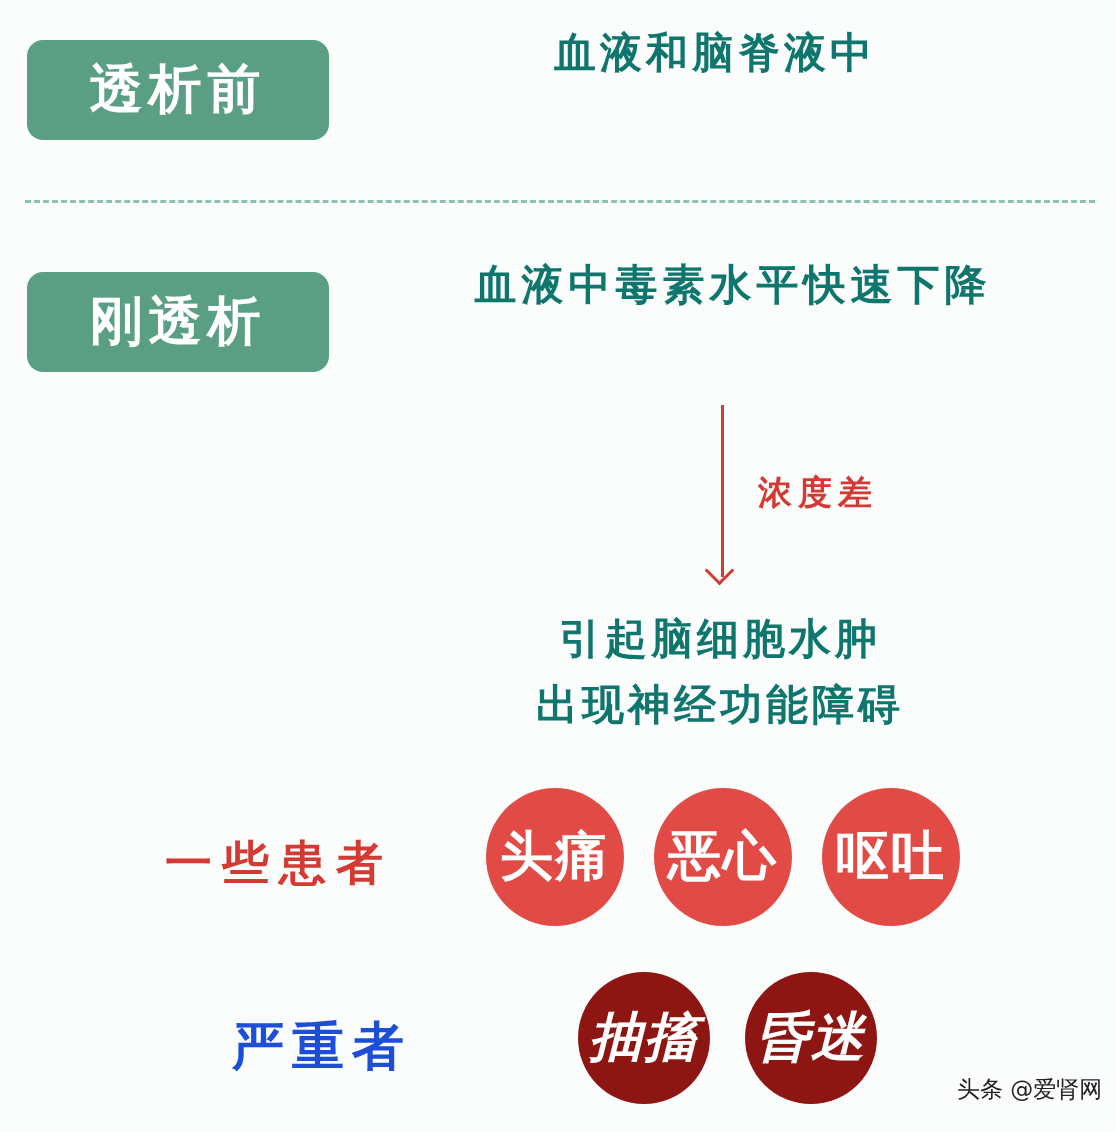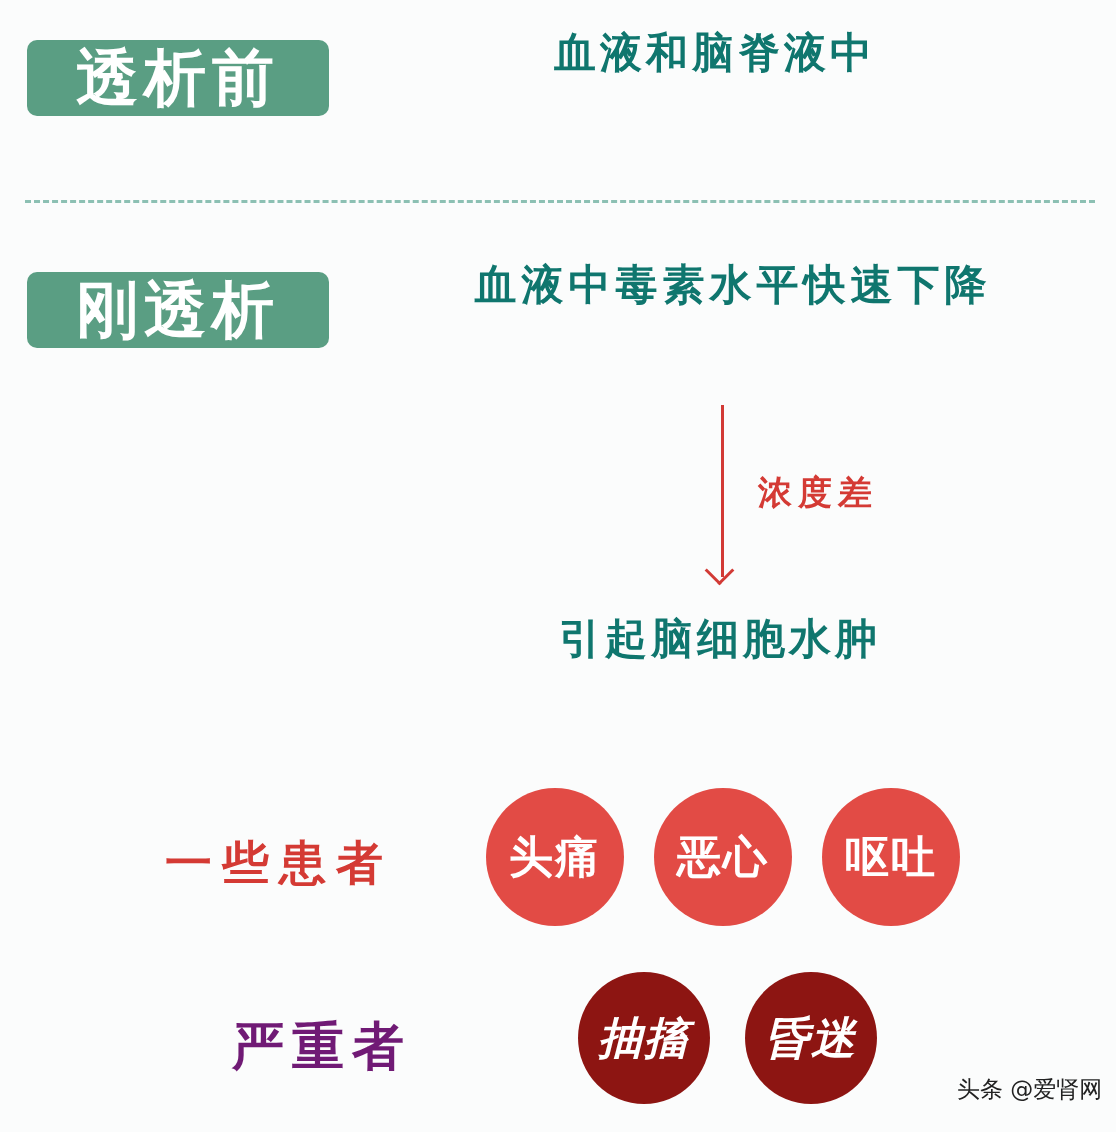--- a/index.html
+++ b/index.html
@@ -1,26 +1,26 @@
 <!DOCTYPE html>
 <html><head>
 <meta charset="utf-8">
 <style>
   html, body { margin:0; padding:0; }
   body { width:1116px; height:1132px; background:#fbfcfc; position:relative; overflow:hidden;
          font-family:"DejaVu Sans","Liberation Sans",sans-serif; font-weight:bold; }
-  .tag { position:absolute; left:27px; width:302px; height:76px; background:#5a9e83; border-radius:10px;
-         color:#fff; font-size:62px; display:flex; align-items:center; justify-content:center; letter-spacing:6px; }
+  .tag { position:absolute; left:27px; width:302px; height:100px; background:#5a9e83; border-radius:16px;
+         color:#fff; font-size:53px; display:flex; align-items:center; justify-content:center; letter-spacing:6px; }
   .txt { position:absolute; color:#0f766e; font-size:42px; text-align:center; letter-spacing:4px; line-height:66px; }
   .divider { position:absolute; left:25px; top:200px; width:1070px; height:0; border-top:3px dashed #8cc0b3; }
   .arrow-line { position:absolute; left:721px; top:405px; width:3px; height:172px; background:#d23a35; }
   .arrow-head { position:absolute; left:709px; top:560px; width:18px; height:18px;
                 border-right:3px solid #d23a35; border-bottom:3px solid #d23a35; transform:rotate(45deg); }
   .red-label { position:absolute; color:#d43a34; font-size:34px; letter-spacing:6px; }
-  .circle { position:absolute; border-radius:50%; color:#fff; font-size:44px; display:flex;
+  .circle { position:absolute; border-radius:50%; color:#fff; font-size:53px; display:flex;
             align-items:center; justify-content:center; letter-spacing:2px; }
   .c1 { background:#e24b45; width:138px; height:138px; top:788px; }
   .c2 { background:#8d1512; width:132px; height:132px; top:972px;font-style:italic; }
   .watermark { position:absolute; left:912px; top:1074px; font-size:23px; font-weight:normal; color:#222;margin-left:45px; }
 </style>
 </head>
 <body>
 
 <div class="tag" style="top:40px;">透析前</div>
 <div class="txt" style="left:480px; top:20px; width:470px;">
@@ -33,24 +33,25 @@
 <div class="txt" style="left:370px; top:252px; width:726px; letter-spacing:5px;">
   <div>血液中毒素水平快速下降</div>
 </div>
 
 <div class="arrow-line"></div>
 <div class="arrow-head"></div>
 <div class="red-label" style="left:758px; top:470px;">浓度差</div>
 
 <div class="txt" style="left:470px; top:606px; width:500px;">
   <div>引起脑细胞水肿</div>
+  <div>出现神经功能障碍</div>
 </div>
 
 <div class="red-label" style="left:165px; top:832px; font-size:47px; letter-spacing:10px;">一些患者</div>
 <div class="circle c1" style="left:486px;">头痛</div>
 <div class="circle c1" style="left:654px;">恶心</div>
 <div class="circle c1" style="left:822px;">呕吐</div>
 
-<div class="red-label" style="left:232px; top:1012px; font-size:52px; letter-spacing:8px; color:#701a75;">严重者</div>
+<div class="red-label" style="left:232px; top:1012px; font-size:52px; letter-spacing:8px; color:#1d4ed8;">严重者</div>
 <div class="circle c2" style="left:578px;">抽搐</div>
 <div class="circle c2" style="left:745px;">昏迷</div>
 
 <div class="watermark">头条 @爱肾网</div>
 
 </body></html>

